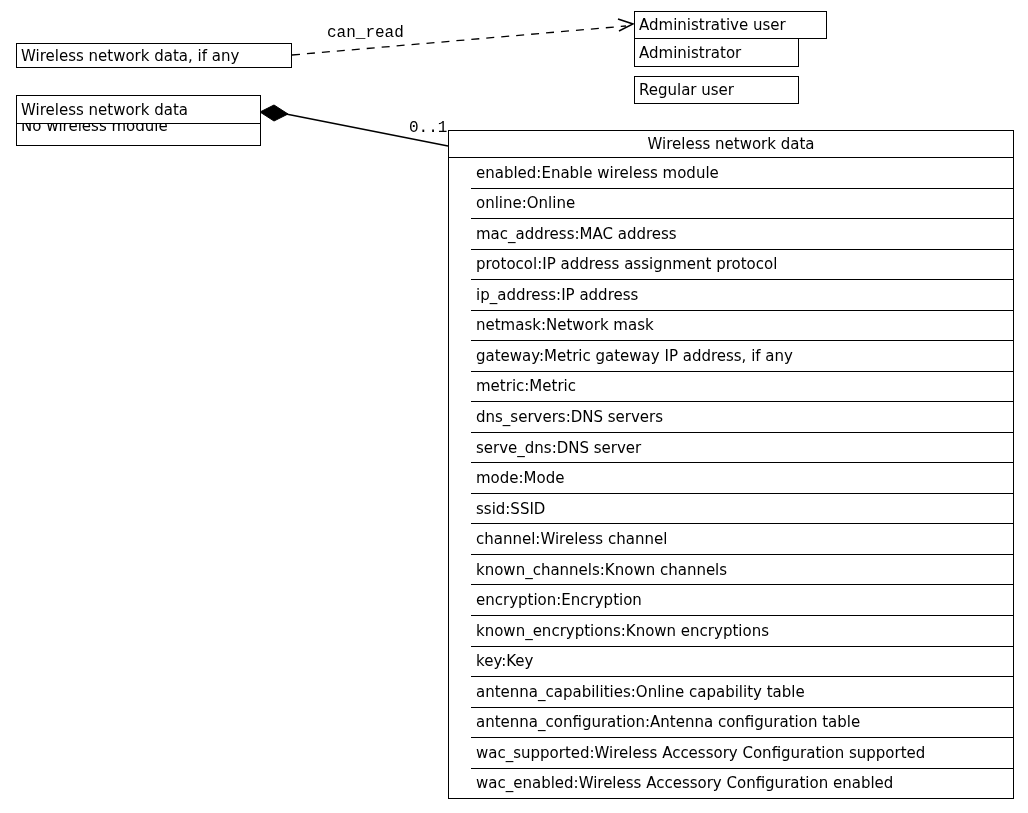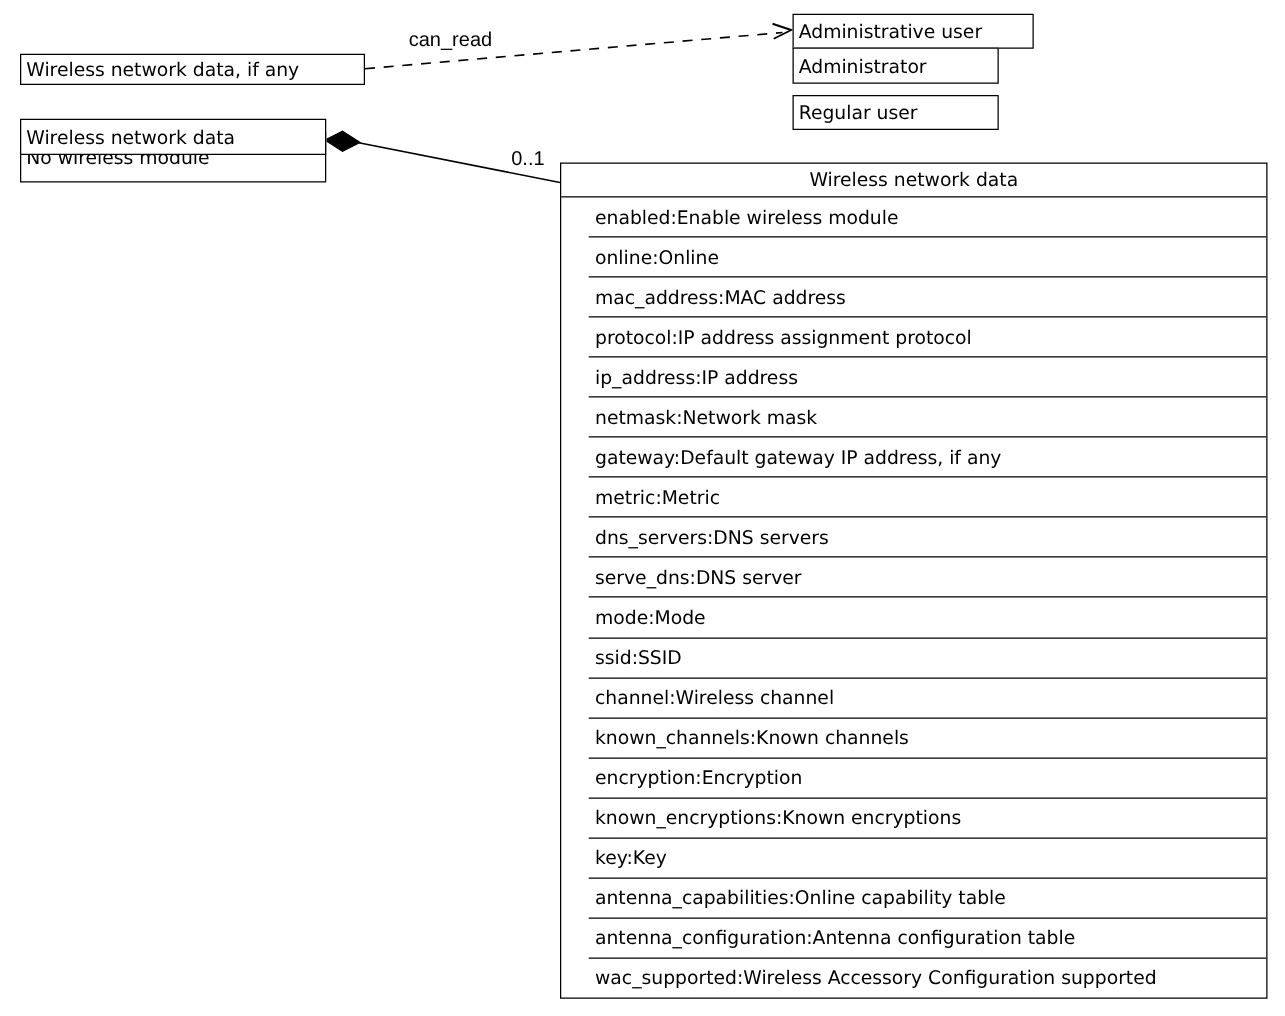--- a/index.html
+++ b/index.html
@@ -35,21 +35,21 @@
     display:flex; align-items:center; justify-content:center;
   }
   .wtable-rows { flex:1; display:flex; flex-direction:column;margin-left:22px; }
   .wtable-rows .trow {
     flex:1; border-bottom:1px solid #000; box-sizing:border-box;
     display:flex; align-items:center; padding:0 5px; white-space:nowrap; overflow:hidden;
   }
   .wtable-rows .trow:last-child { border-bottom:none; }
 
   .edge-label {
-    position:absolute; font-family:Liberation Sans, sans-serif; font-size:16px;
+    position:absolute; font-family:Liberation Mono, monospace; font-size:16px;
     background:transparent; white-space:nowrap;
   }
   .lbl-can-read { left:327px; top:24px; }
   .lbl-mult     { left:409px; top:119px; }
 </style>
 </head>
 <body>
 
 <div class="canvas">
 
@@ -82,21 +82,21 @@
         <div class="trow">online:Online</div>
 
         <div class="trow">mac_address:MAC address</div>
 
         <div class="trow">protocol:IP address assignment protocol</div>
 
         <div class="trow">ip_address:IP address</div>
 
         <div class="trow">netmask:Network mask</div>
 
-        <div class="trow">gateway:Default gateway IP address, if any</div>
+        <div class="trow">gateway:Metric gateway IP address, if any</div>
 
         <div class="trow">metric:Metric</div>
 
         <div class="trow">dns_servers:DNS servers</div>
 
         <div class="trow">serve_dns:DNS server</div>
 
         <div class="trow">mode:Mode</div>
 
 
@@ -112,16 +112,17 @@
 
         <div class="trow">key:Key</div>
 
         <div class="trow">antenna_capabilities:Online capability table</div>
 
         <div class="trow">antenna_configuration:Antenna configuration table</div>
 
 
         <div class="trow">wac_supported:Wireless Accessory Configuration supported</div>
 
+        <div class="trow">wac_enabled:Wireless Accessory Configuration enabled</div>
       </div>
   </div>
 
 </div>
 
 </body></html>

